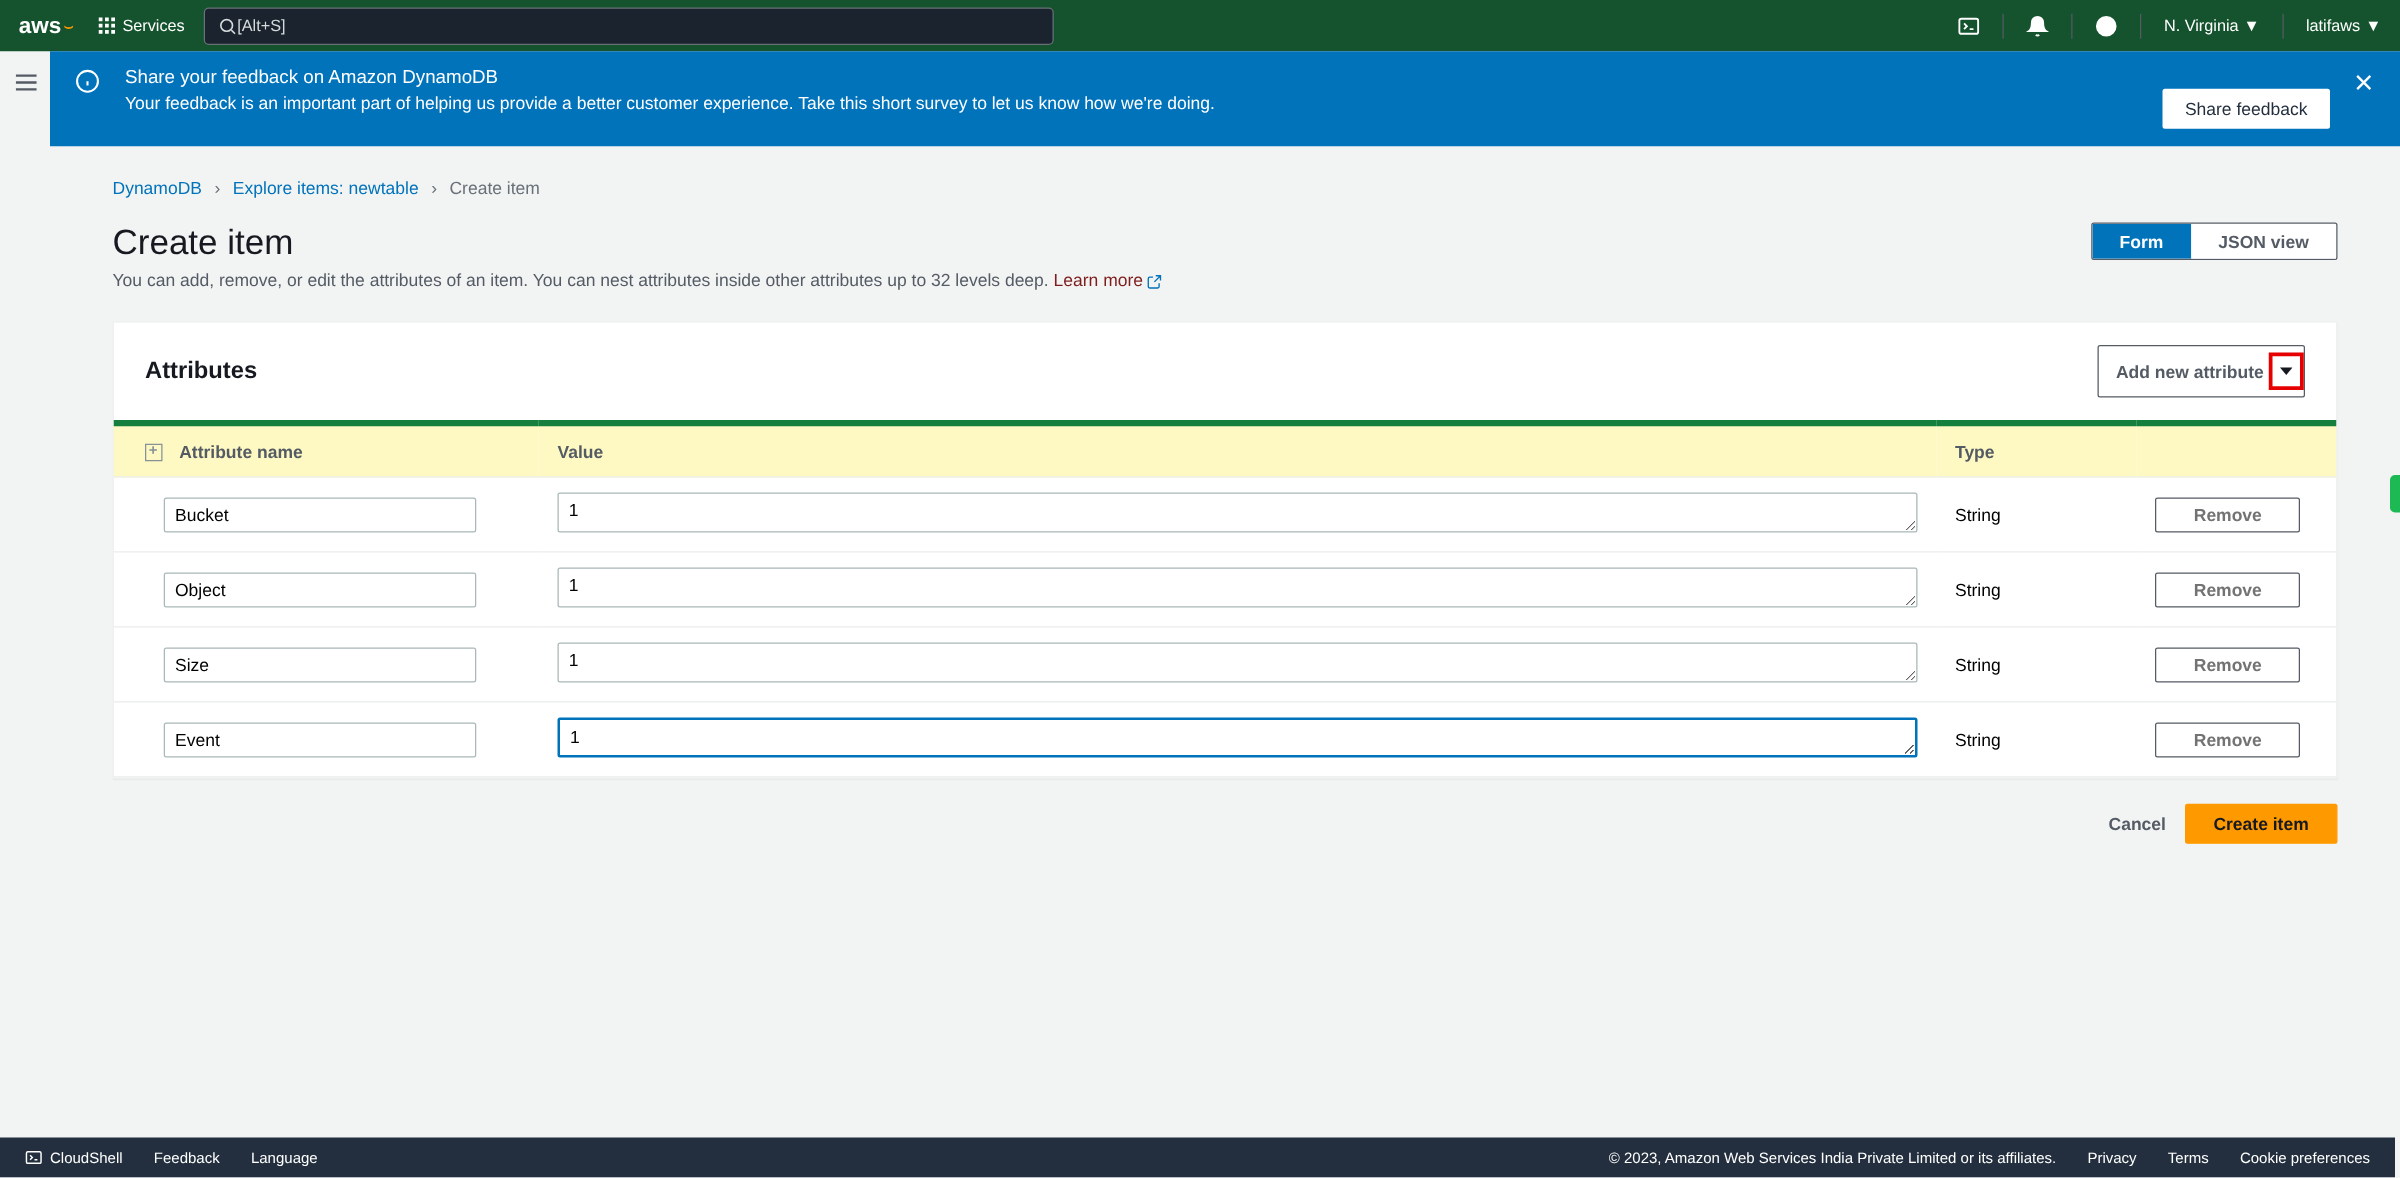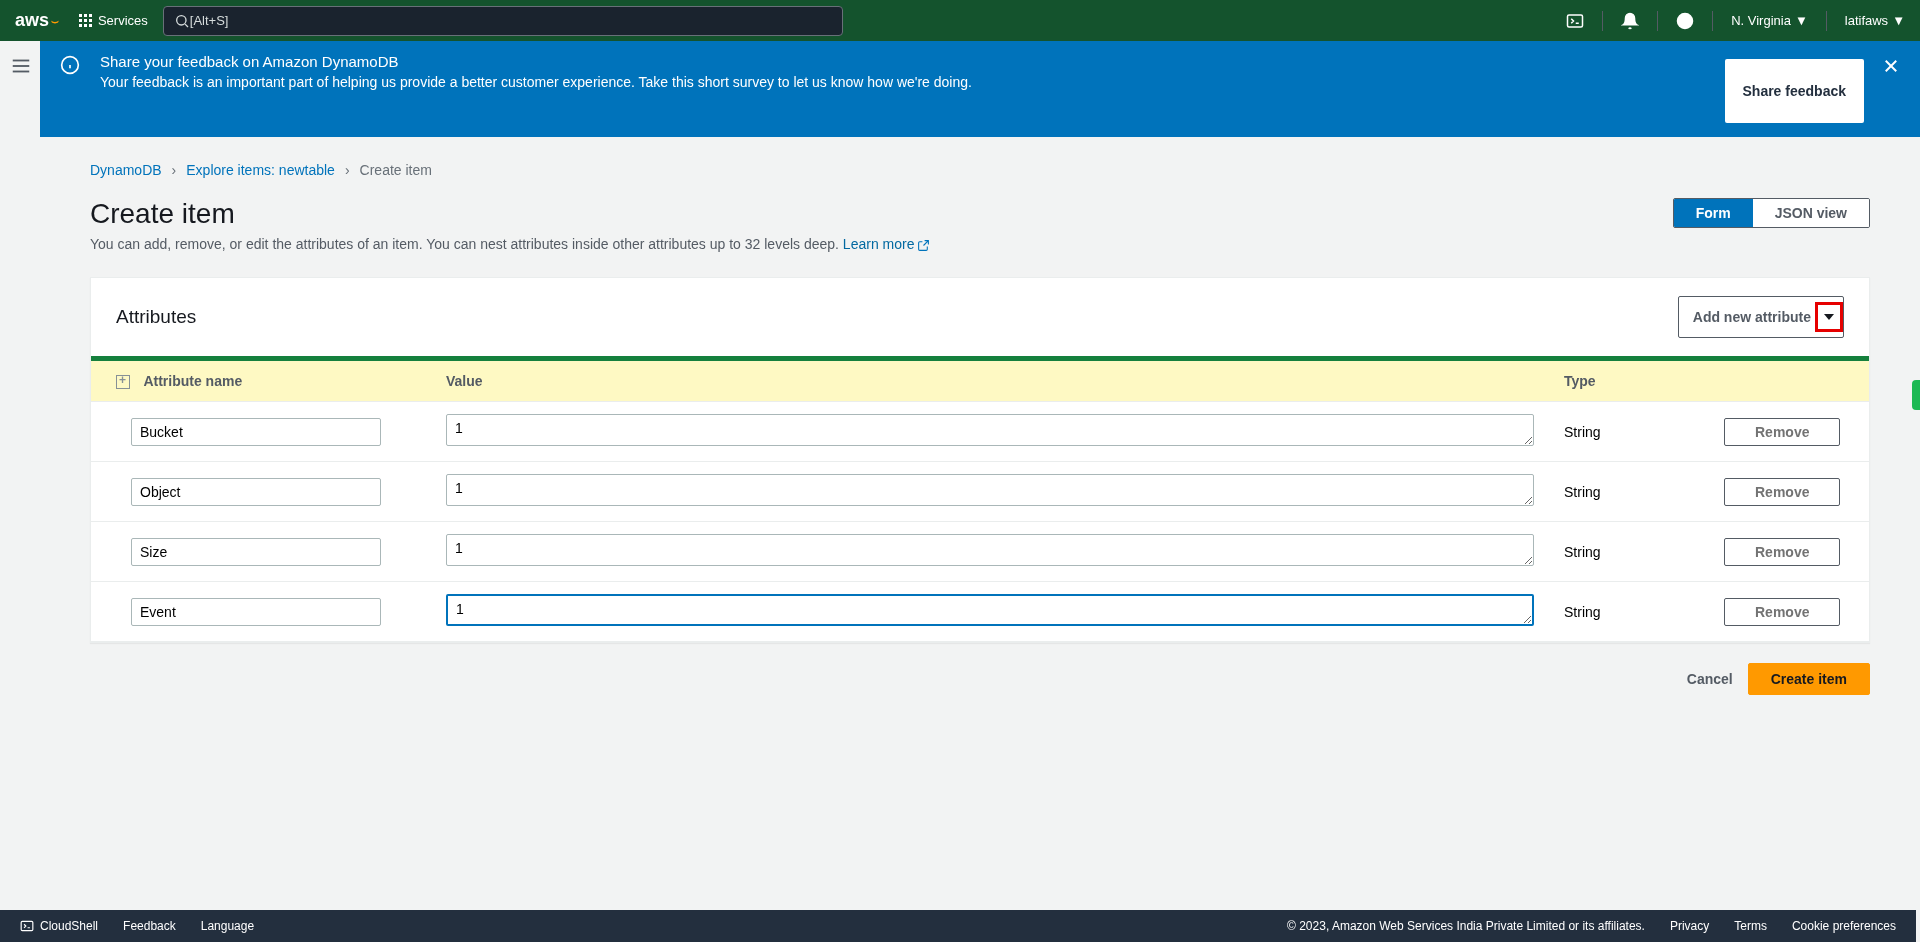--- a/index.html
+++ b/index.html
@@ -23,42 +23,42 @@
 
 .side-toggle { position: absolute; left: 10px; top: 55px; cursor: pointer; }
 .side-toggle svg { width: 22px; height: 22px; stroke: #545b64; }
 
 
 .banner { background: #0073bb; color: #fff; padding: 12px 20px 14px 60px; display: flex; align-items: flex-start; position: relative; margin-left: 40px; }
 .banner-icon { position: absolute; left: 20px; top: 14px; }
 .banner-content { flex: 1; }
 .banner-title { font-weight: normal; font-size: 15px; margin-bottom: 4px; }
 .banner-text { font-size: 14px; }
-.banner-btn { background: #fff; color: #232f3e; border: none; padding: 24px 18px; border-radius: 2px; font-weight: bold; font-size: 14px; cursor: pointer; margin-right: 18px; margin-top: 6px;}
+.banner-btn { background: #fff; color: #232f3e; border: none; padding: 8px 18px; border-radius: 2px; font-weight: normal; font-size: 14px; cursor: pointer; margin-right: 18px; margin-top: 18px;}
 .banner-close { cursor: pointer; margin-top: 4px;}
 
 
 .main { margin-left: 40px; padding: 25px 50px; }
 .breadcrumb { font-size: 14px; color: #687078; display: flex; align-items: center; gap: 10px; margin-bottom: 20px; }
 .breadcrumb a { color: #0073bb; text-decoration: none; }
 .crumb-sep { color: #687078; font-size: 14px; }
 
 .page-header { display: flex; justify-content: space-between; align-items: flex-start; margin-bottom: 25px; }
 .page-title { font-size: 28px; font-weight: normal; color: #16191f; margin-bottom: 6px; }
 .page-desc { font-size: 14px; color: #545b64; }
-.page-desc a { color: #0369a1; text-decoration: none; }
+.page-desc a { color: #7f1d1d; text-decoration: none; }
 
 .view-toggle { display: flex; border: 1px solid #545b64; border-radius: 2px; overflow: hidden; }
 .view-toggle button { border: none; padding: 6px 22px; font-size: 14px; font-weight: bold; cursor: pointer; background: #fff; color: #545b64; }
 .view-toggle button.active { background: #0073bb; color: #fff; }
 
 
 .card { background: #fff; border: 1px solid #eaeded; box-shadow: 0 1px 1px rgba(0,0,0,0.05); }
 .card-header { display: flex; justify-content: space-between; align-items: center; padding: 18px 25px; }
-.card-title { font-size: 19px; font-weight: normal; color: #16191f; }
+.card-title { font-size: 19px; font-weight: bold; color: #16191f; }
 .add-attr-btn { display: flex; align-items: center; border: 1px solid #545b64; border-radius: 2px; padding: 5px 0 5px 14px; font-size: 14px; font-weight: bold; background: #fff; cursor: pointer; color: #545b64; }
 .add-attr-caret { border: 3px solid #e60000; padding: 4px 6px; margin-left: 4px; }
 .add-attr-caret svg { width: 10px; height: 10px; }
 
 
 .attr-table { width: 100%; border-collapse: collapse; }
 .attr-table th { text-align: left; font-size: 14px; font-weight: bold; color: #545b64; padding: 12px 15px; border-top: 5px solid #15803d; border-bottom: 1px solid #eaeded; background: #fef9c3; }
 .attr-table td { padding: 12px 15px; font-size: 14px; border-bottom: 1px solid #eaeded; vertical-align: middle; }
 .col-name { width: 340px; padding-left: 40px !important; }
 th.col-name { padding-left: 25px !important; }

